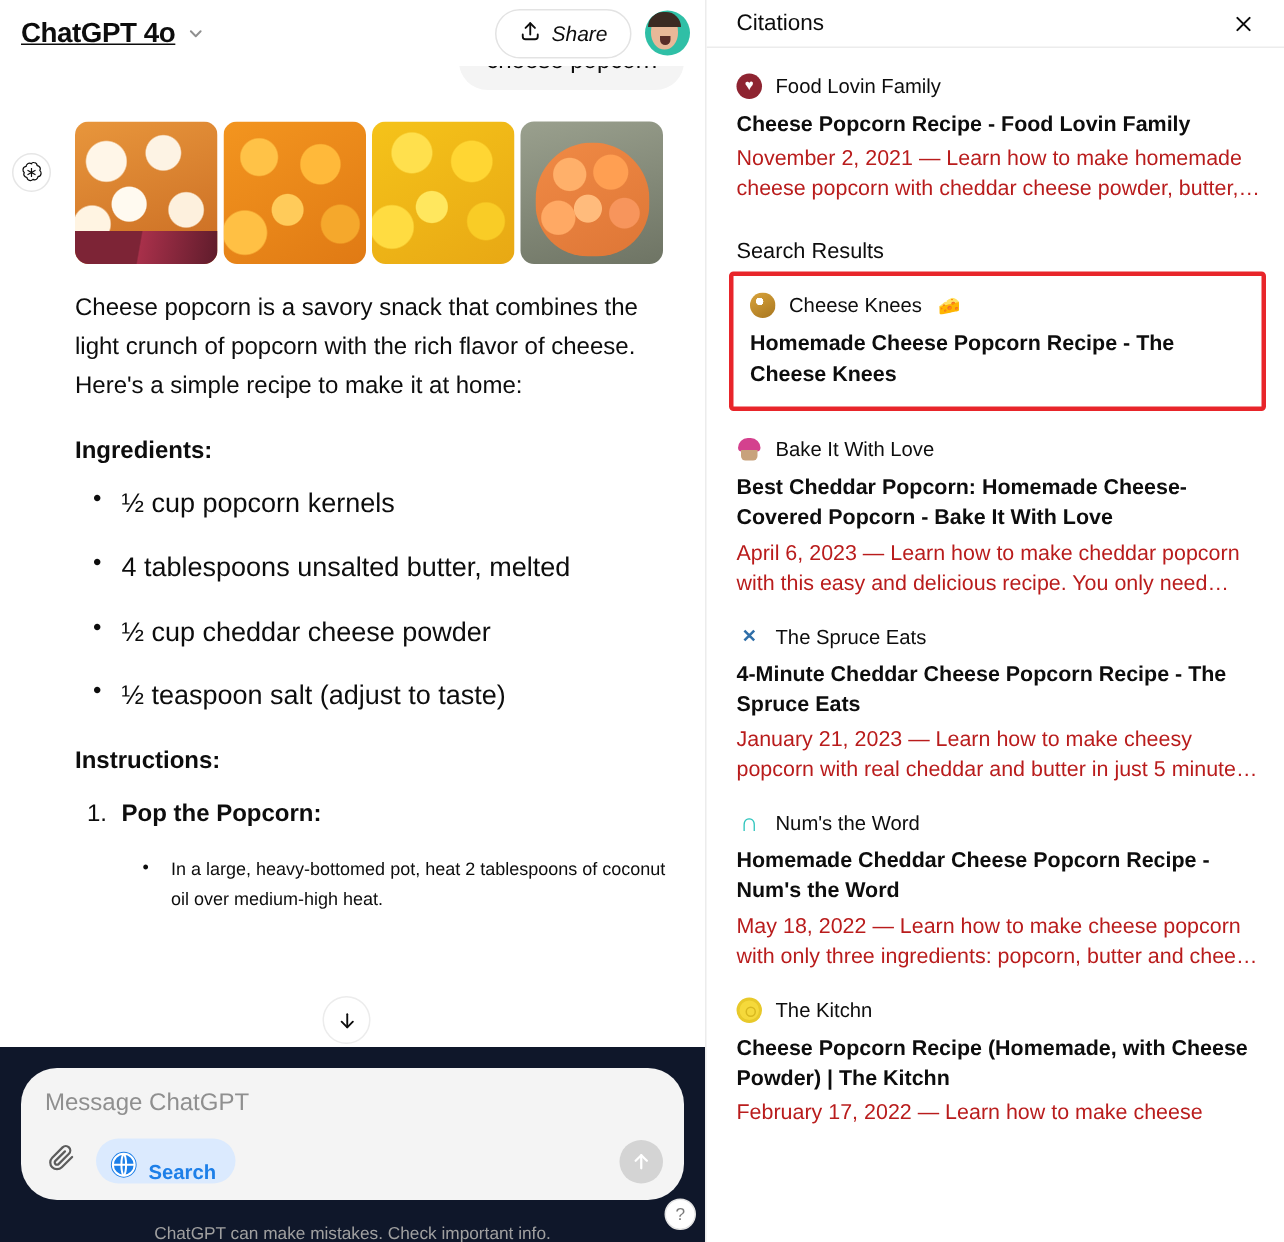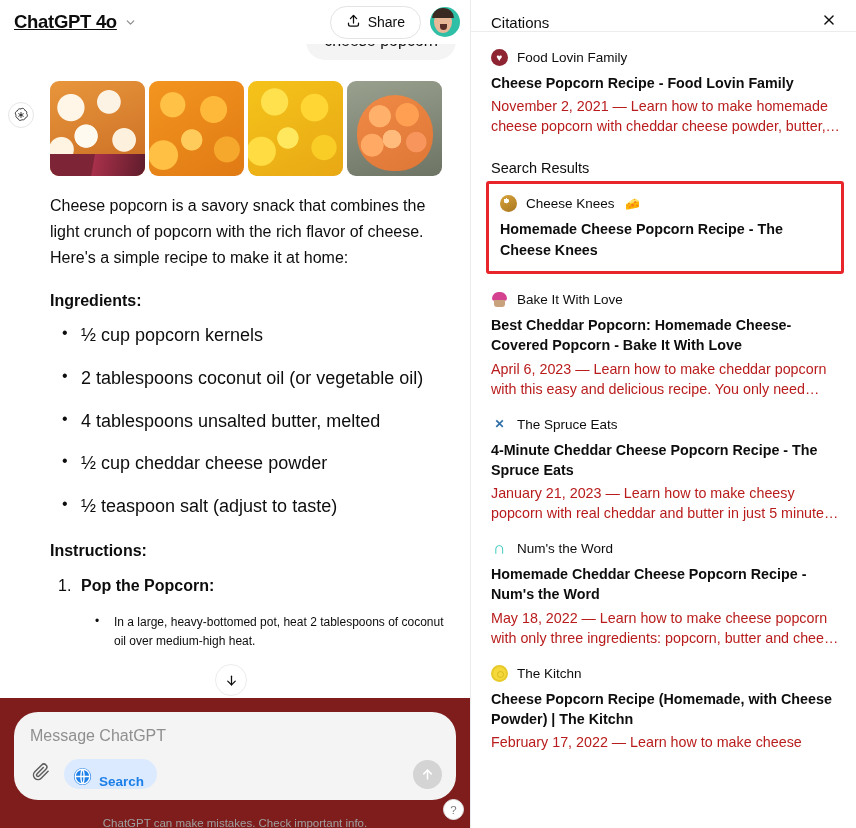--- a/index.html
+++ b/index.html
@@ -35,21 +35,21 @@
     color: #8f8f8f;
   }
   .header-right {
     margin-left: auto; display: flex; align-items: center; gap: 9px;
   }
   .share-btn {
     display: flex; align-items: center; gap: 7px;
     height: 33px; padding: 0 15px;
     border: 1px solid #e3e3e3; border-radius: 17px;
     background: #fff; font-size: 14px; font-weight: 500;
-    color: #0d0d0d; cursor: pointer;
+    color: #0d0d0d; cursor: pointer; font-style: italic;
   }
   .avatar {
     width: 30px; height: 30px; border-radius: 50%;
     background: #2fbfa6; overflow: hidden; position: relative;
     flex: 0 0 30px;
   }
   .avatar .face {
     position: absolute; left: 4px; top: 4px;
     width: 18px; height: 22px; border-radius: 45% 45% 50% 50%;
     background: #e8b898;
@@ -172,21 +172,21 @@
     position: absolute; left: 215px; top: 664px;
     width: 32px; height: 32px; border-radius: 50%;
     background: #ffffff; border: 1px solid #ececec;
     display: flex; align-items: center; justify-content: center;
     z-index: 25; cursor: pointer;
   }
 
   
   .composer-zone {
     position: absolute; left: 0; right: 0; bottom: 0; height: 130px;
-    background: #7f1d1d; z-index: 28;
+    background: #0f172a; z-index: 28;
     padding: 0 14px;
   }
   .composer {
     margin-top: 14px;
     background: #f4f4f4; border-radius: 24px;
     height: 88px; padding: 15px 16px 0 16px; position: relative;
   }
   .composer-placeholder { font-size: 16px; color: #8f8f8f; }
   .composer-tools {
     position: absolute; left: 14px; right: 14px; bottom: 11px;
@@ -220,21 +220,21 @@
     font-size: 11.5px; color: #7a7a7a; cursor: pointer; z-index: 40;
   }
 
   
   .cite-pane {
     width: 386px; flex: 0 0 386px; height: 828px;
     background: #ffffff; border-left: 1px solid #ececec;
     position: relative; overflow: hidden;
   }
   .cite-header {
-    height: 32px; display: flex; align-items: flex-end;
+    height: 32px; display: flex; align-items: center;
     padding: 0 16px 0 20px; border-bottom: 1px solid #ececec;
   }
   .cite-title { font-size: 15px; color: #0d0d0d; }
   .close-x {
     margin-left: auto; width: 22px; height: 22px;
     display: flex; align-items: center; justify-content: center;
     font-size: 16px; color: #0d0d0d; cursor: pointer;
   }
   .cite-scroll { padding: 0 16px 0 20px; }
 
@@ -350,21 +350,20 @@
             <div class="thumb t2"></div>
             <div class="thumb t3"></div>
             <div class="thumb t4"></div>
           </div>
 
           <div class="para">Cheese popcorn is a savory snack that combines the light crunch of popcorn with the rich flavor of cheese. Here's a simple recipe to make it at home:</div>
 
           <div class="section-h">Ingredients:</div>
           <ul class="ing">
             <li>½ cup popcorn kernels</li>
-            <li>2 tablespoons coconut oil (or vegetable oil)</li>
             <li>4 tablespoons unsalted butter, melted</li>
             <li>½ cup cheddar cheese powder</li>
             <li>½ teaspoon salt (adjust to taste)</li>
           </ul>
 
           <div class="section-h">Instructions:</div>
           <ol class="steps">
             <li>
               <span class="step-title">Pop the Popcorn:</span>
               <ul class="sub">

